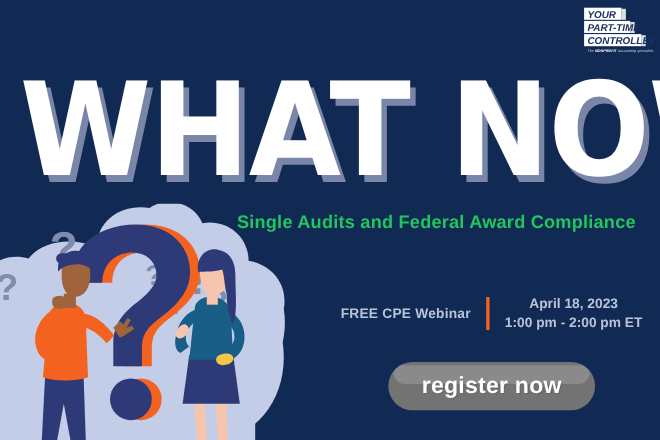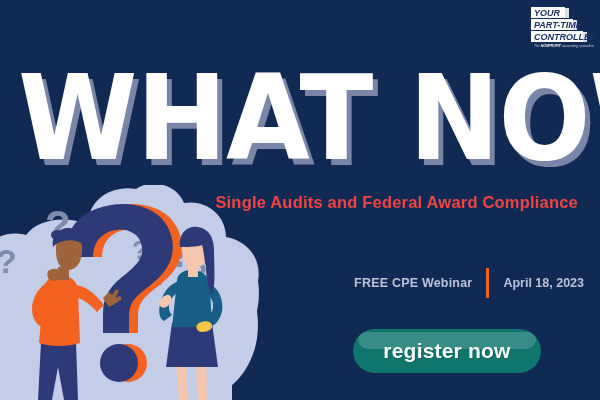--- a/index.html
+++ b/index.html
@@ -54,21 +54,21 @@
     text-shadow:5px 6px 0 #7a86a8;
     margin:0;
   }
 
   
   #subtitle{
     position:absolute;
     right:22px;top:193px;
     font-size:16.5px;
     font-weight:700;
-    color:#ef4444;
+    color:#22c55e;
     letter-spacing:.2px;
     white-space:nowrap;
     margin:0;
     text-align:right;
   }
 
   
   #info-row{
     position:absolute;
     right:16px;top:268px;
@@ -98,21 +98,21 @@
     white-space:nowrap;
   }
 
   
   #register-button{
     position:absolute;
     left:353px;top:329px;
     width:188px;height:44px;
     border:none;
     border-radius:22px;
-    background:#0f766e;
+    background:#737373;
     color:#ffffff;
     font-family:"Liberation Sans",sans-serif;
     font-size:21px;
     font-weight:700;
     letter-spacing:.2px;
     cursor:pointer;
     padding:0;
     text-shadow:1px 1px 1px rgba(0,0,0,.12);
     overflow:hidden;
   }
@@ -253,20 +253,21 @@
     <div id="headline-text">WHAT NOW?</div>
   </div>
 
   <div id="subtitle">Single Audits and Federal Award Compliance</div>
 
   <div id="info-row">
     <div id="free-cpe">FREE CPE Webinar</div>
     <div id="info-divider"></div>
     <div id="datetime">
       <div>April 18, 2023</div>
+      <div>1:00 pm - 2:00 pm ET</div>
     </div>
   </div>
 
   <button id="register-button">
     <span id="register-label">register now</span>
   </button>
 
 </div>
 
 </body></html>

